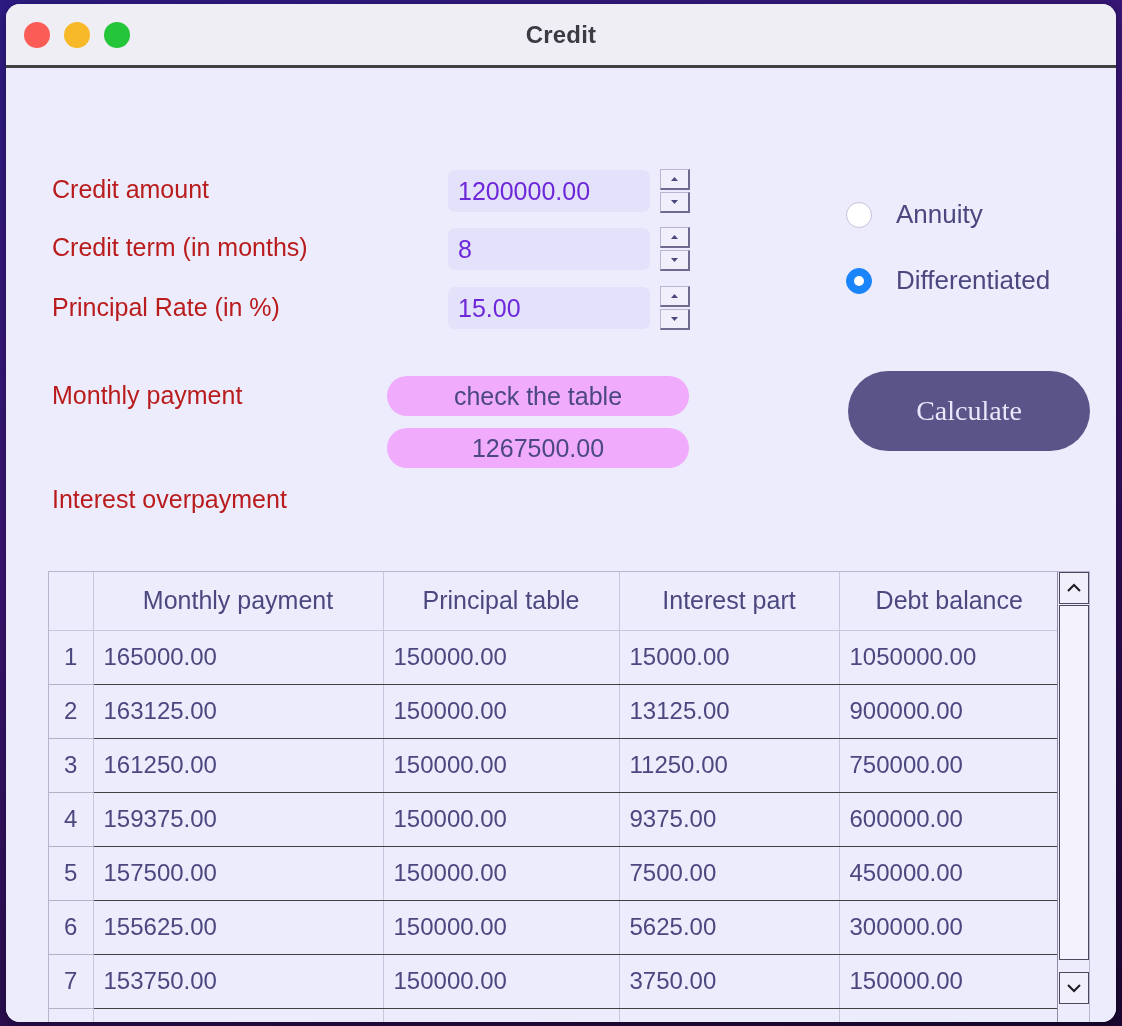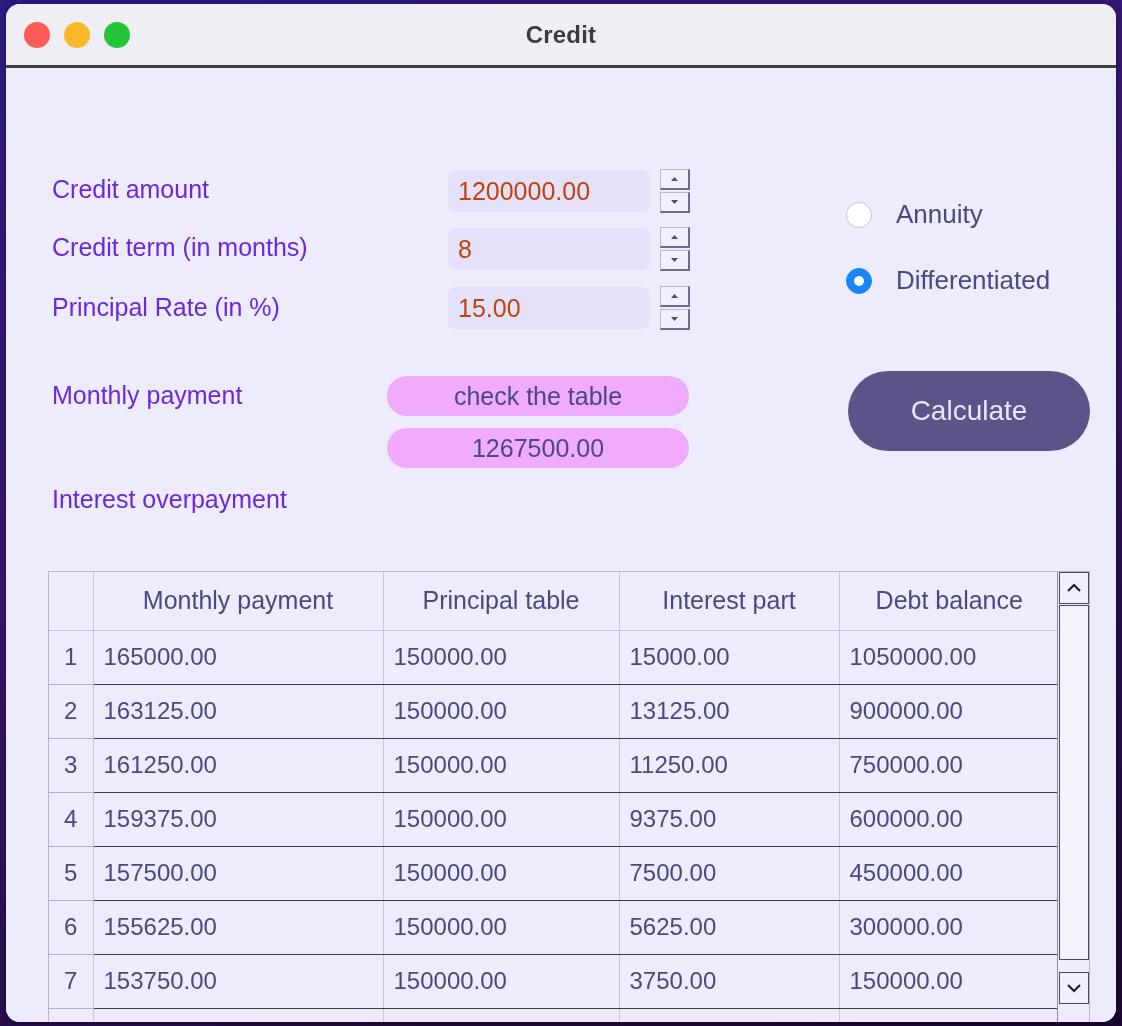--- a/index.html
+++ b/index.html
@@ -77,34 +77,34 @@
 
   
   .form-area {
     position: relative;
     height: 400px;
   }
 
   .label {
     position: absolute;
     font-size: 25px;
-    color: #6d28d9;
+    color: #b91c1c;
     white-space: nowrap;
   }
 
   .field {
     position: absolute;
     height: 42px;
     background: #e4e1fa;
     border-radius: 7px;
     display: flex;
     align-items: center;
     padding-left: 10px;
     font-size: 25px;
-    color: #c2410c;
+    color: #6d28d9;
   }
 
   .spinner {
     position: absolute;
     width: 30px;
     height: 44px;
     display: flex;
     flex-direction: column;
     justify-content: space-between;
   }
@@ -170,21 +170,21 @@
   .calc-btn {
     position: absolute;
     left: 842px;
     top: 303px;
     width: 242px;
     height: 80px;
     border-radius: 40px;
     background: #5a5488;
     color: #e9e7fb;
     font-size: 28px;
-    font-family: Liberation Sans, sans-serif;
+    font-family: Liberation Serif, serif;
     border: none;
     cursor: pointer;
     display: flex;
     align-items: center;
     justify-content: center;
   }
 
   
   .table-wrap {
     position: absolute;

